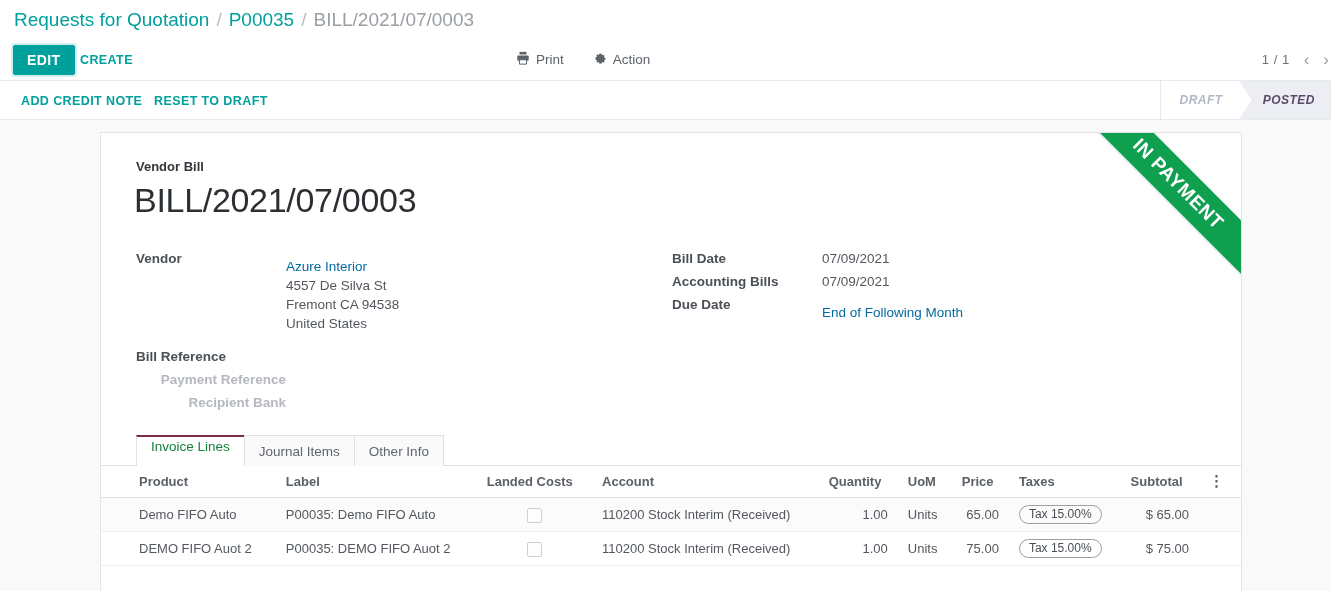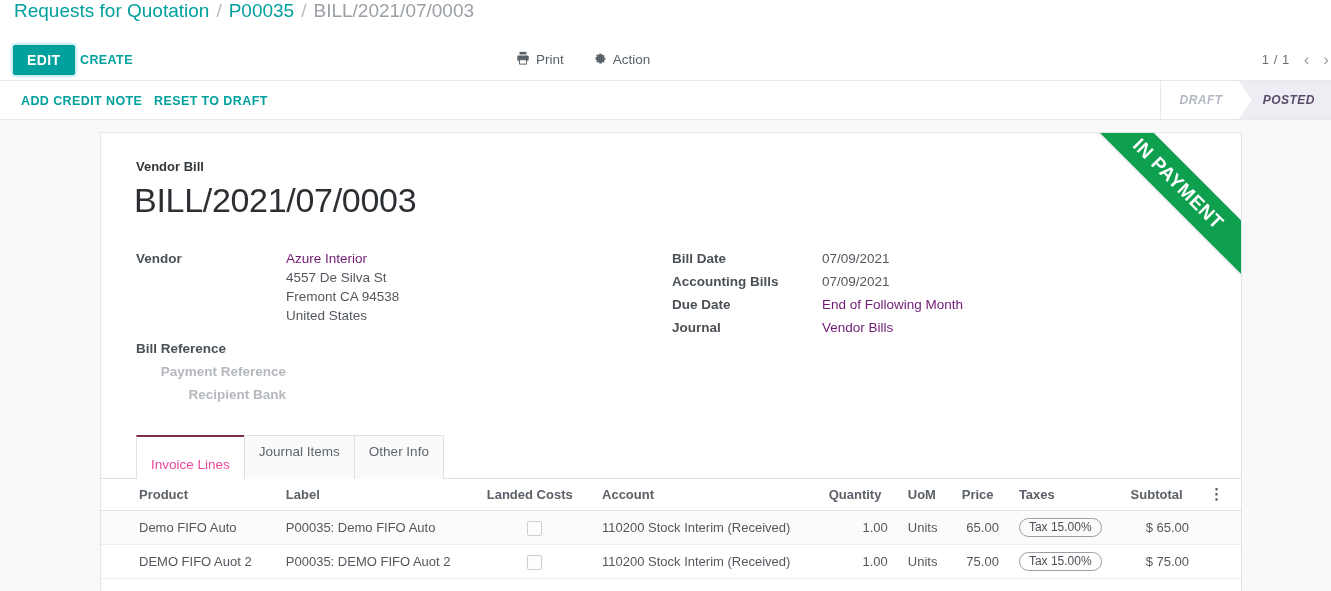--- a/index.html
+++ b/index.html
@@ -17,21 +17,21 @@
     background: #ffffff;
   }
 
   
   .breadcrumb-bar {
     position: absolute;
     left: 0; top: 0;
     width: 1331px;
     height: 40px;
     display: flex;
-    align-items: flex-start;
+    align-items: center;
     padding-left: 14px;
     box-sizing: border-box;
   }
   .crumb {
     font-size: 19px;
     color: #00A09D;
     cursor: pointer;
     white-space: nowrap;
   }
   .crumb.last {
@@ -258,21 +258,21 @@
     font-size: 13.5px;
   }
   .flabel {
     width: 150px;
     flex: none;
     font-weight: bold;
     color: #4a5056;
   }
   .flabel.muted { color: #b5b9bd; text-align: right; }
   .fvalue { color: #53585e; }
-  .fvalue.link { color: #701a75; cursor: pointer; }
+  .fvalue.link { color: #0369a1; cursor: pointer; margin-top: 8px; }
   .addr-line { color: #53585e; margin-top: 4px; font-size: 13.5px; }
 
   
   .notebook {
     position: absolute;
     left: 0; top: 301px;
     width: 100%;
   }
   .tabs {
     display: flex;
@@ -285,24 +285,24 @@
     color: #5f666d;
     background: #fafafa;
     border: 1px solid #dfe2e5;
     border-bottom: none;
     margin-right: -1px;
     cursor: pointer;
     position: relative;
     top: 1px;
   }
   .tab.active {
-    color: #ec4899;
+    color: #15803d;
     background: #ffffff;
     border-top: 2px solid #7b2d45;
-    padding-top: 20px;
+    padding-top: 2px;
   }
 
   table.lines {
     width: 100%;
     border-collapse: collapse;
     font-size: 13px;
   }
   table.lines th {
     font-weight: bold;
     color: #5b6168;
@@ -455,24 +455,20 @@
         <div class="flabel">Bill Date</div>
         <div class="fvalue">07/09/2021</div>
       </div>
       <div class="frow">
         <div class="flabel">Accounting Bills</div>
         <div class="fvalue">07/09/2021</div>
       </div>
       <div class="frow">
         <div class="flabel">Due Date</div>
         <div class="fvalue link">End of Following Month</div>
-      </div>
-      <div class="frow">
-        <div class="flabel">Journal</div>
-        <div class="fvalue link">Vendor Bills</div>
       </div>
     </div>
 
     <div class="notebook">
       <div class="tabs">
         <div class="tab active">Invoice Lines</div>
         <div class="tab">Journal Items</div>
         <div class="tab">Other Info</div>
       </div>
 

